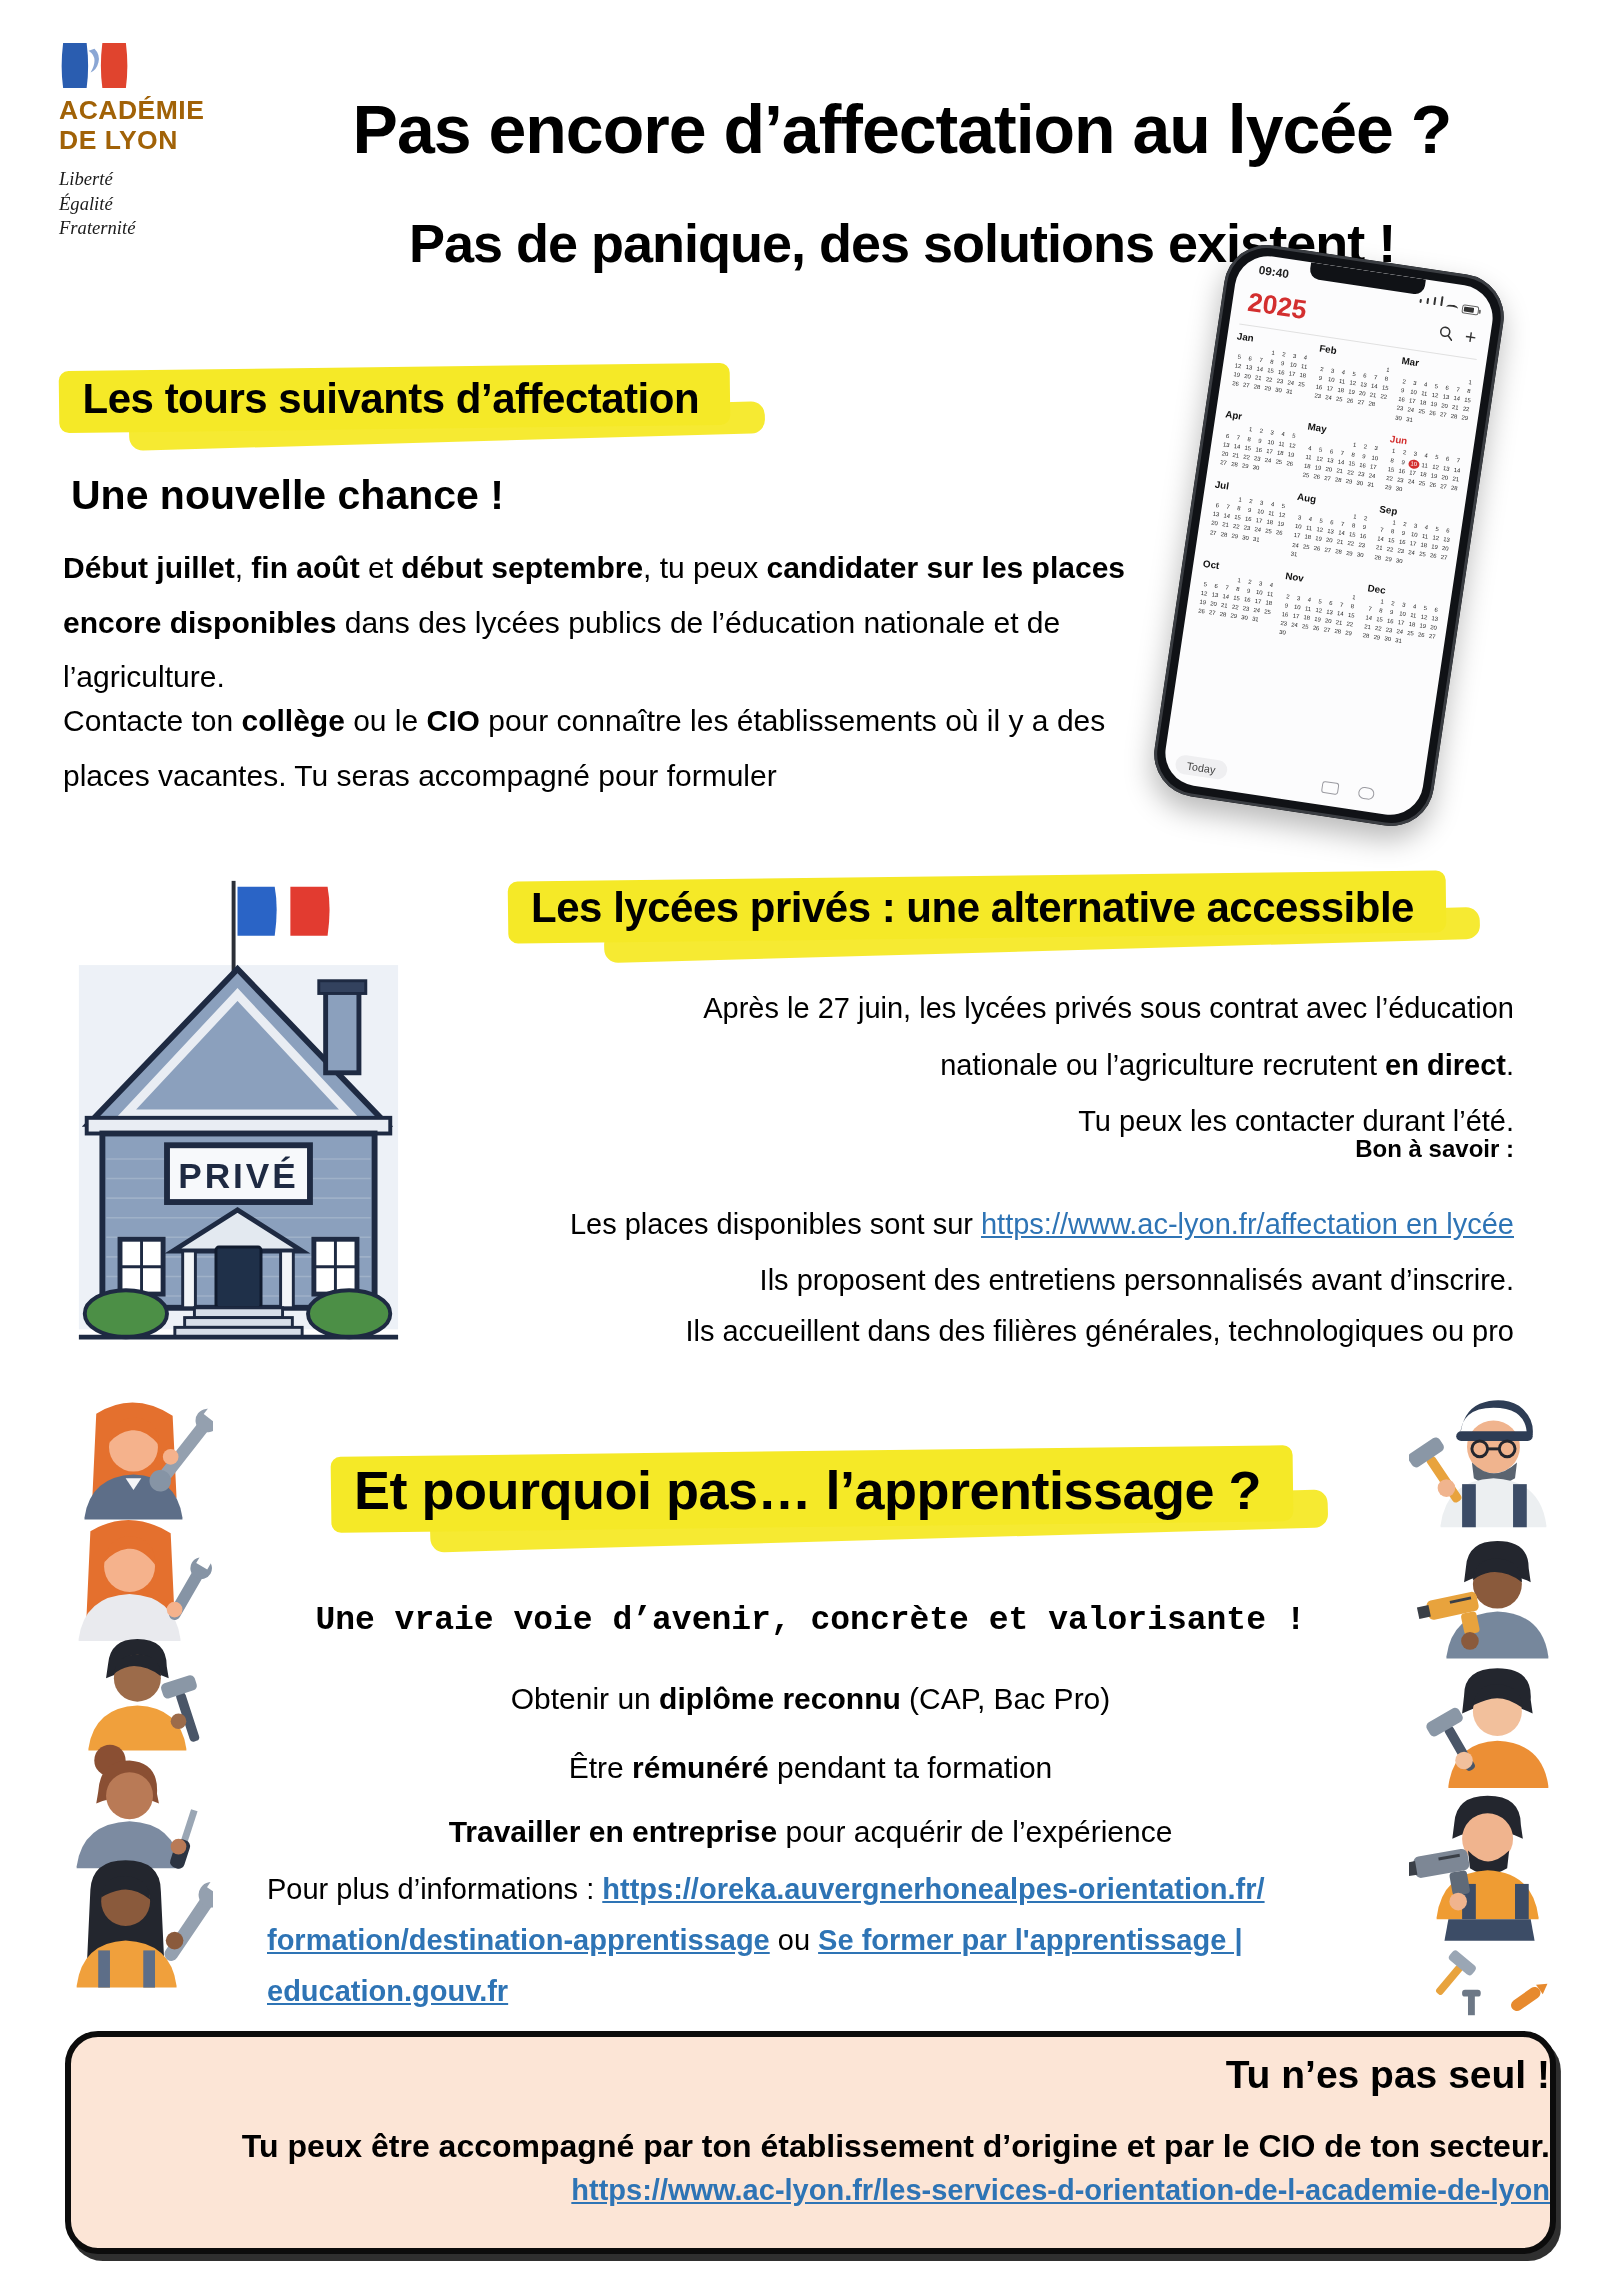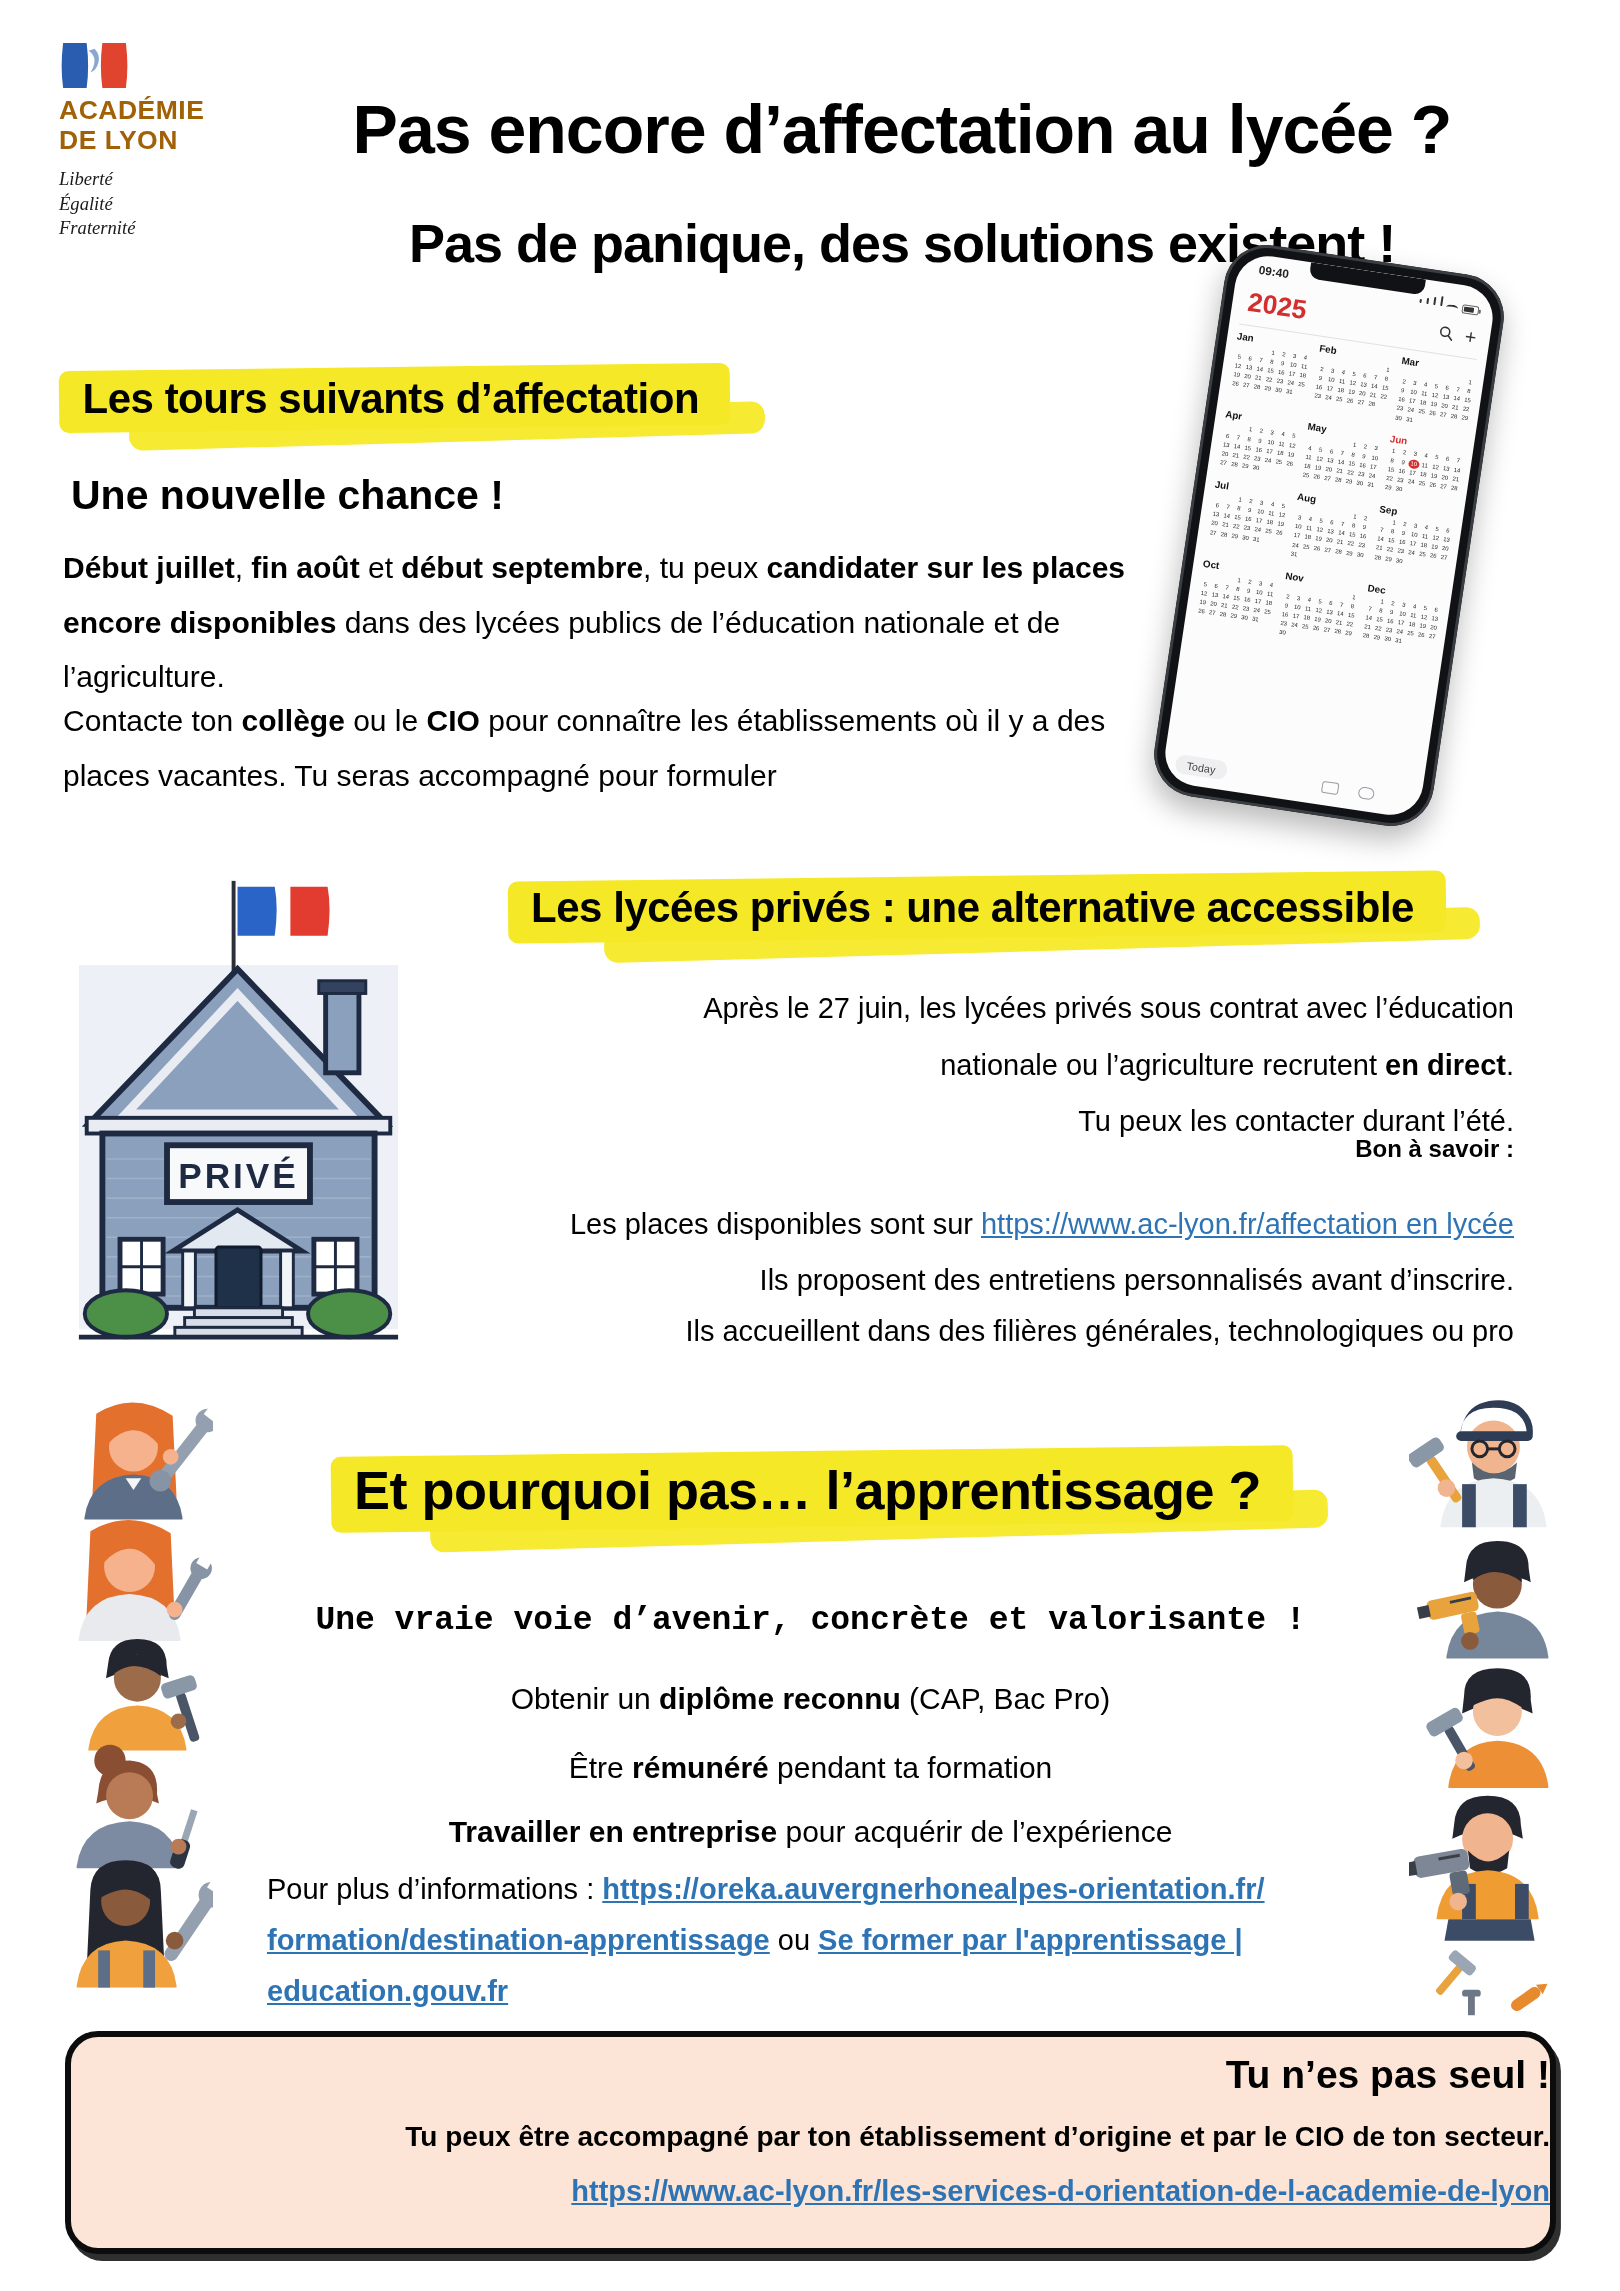--- a/index.html
+++ b/index.html
@@ -51,22 +51,22 @@
   .month.accent .mlabel { color:#d32f2f; }
   .mgrid { display:grid; grid-template-columns:repeat(7,1fr); font-size:5.9px; line-height:1.55; text-align:center; color:#222; }
   .mgrid .today { background:#d32f2f; color:#fff; border-radius:50%; }
   .ptoday { position:absolute; bottom:9.8px; left:11.8px; background:#efeff1; color:#444; border-radius:12.7px; padding:3.9px 11.8px; font-size:10.8px; }
   .pbottom-icons { position:absolute; bottom:11.8px; right:47px; display:flex; gap:19.6px; }
   .pico { width:16.7px; height:12.7px; border:1.5px solid #9a9aa0; border-radius:2.9px; }
 
   
   .footer-box { left:65px; top:2031px; width:1491px; height:223px; background:var(--peach); border:6.9px solid #0c0c0c; border-radius:33px; box-shadow:4.9px 6.9px 0 rgba(10,10,10,.85); text-align:right; padding-top:15.7px; }
   .fb-title { font-size:39px; font-weight:bold; }
-  .fb-text { font-size:28px; font-weight:bold; margin-top:24px; }
-  .fb-link { font-size:29px; font-weight:bold; margin-top:22px; }
+  .fb-text { font-size:32px; font-weight:bold; margin-top:31px; }
+  .fb-link { font-size:29px; font-weight:bold; margin-top:9px; }
 </style>
 </head>
 <body>
 
 <div class="abs" style="left:59px; top:41px; width:216px;">
   <svg width="71" height="51" viewBox="0 0 72 52">
     <path d="M4 2 h24 q3 24 0 46 h-24 q-3 -22 0 -46 z" fill="#2a5db0"></path>
     <path d="M44 2 h24 q3 24 0 46 h-24 q-3 -22 0 -46 z" fill="#e0442e"></path>
     <path d="M30 10 q6 4 6 10 t-4 12 q6 -2 8 -10 t-4 -14 z" fill="#2a5db0" opacity=".55"></path>
   </svg>

